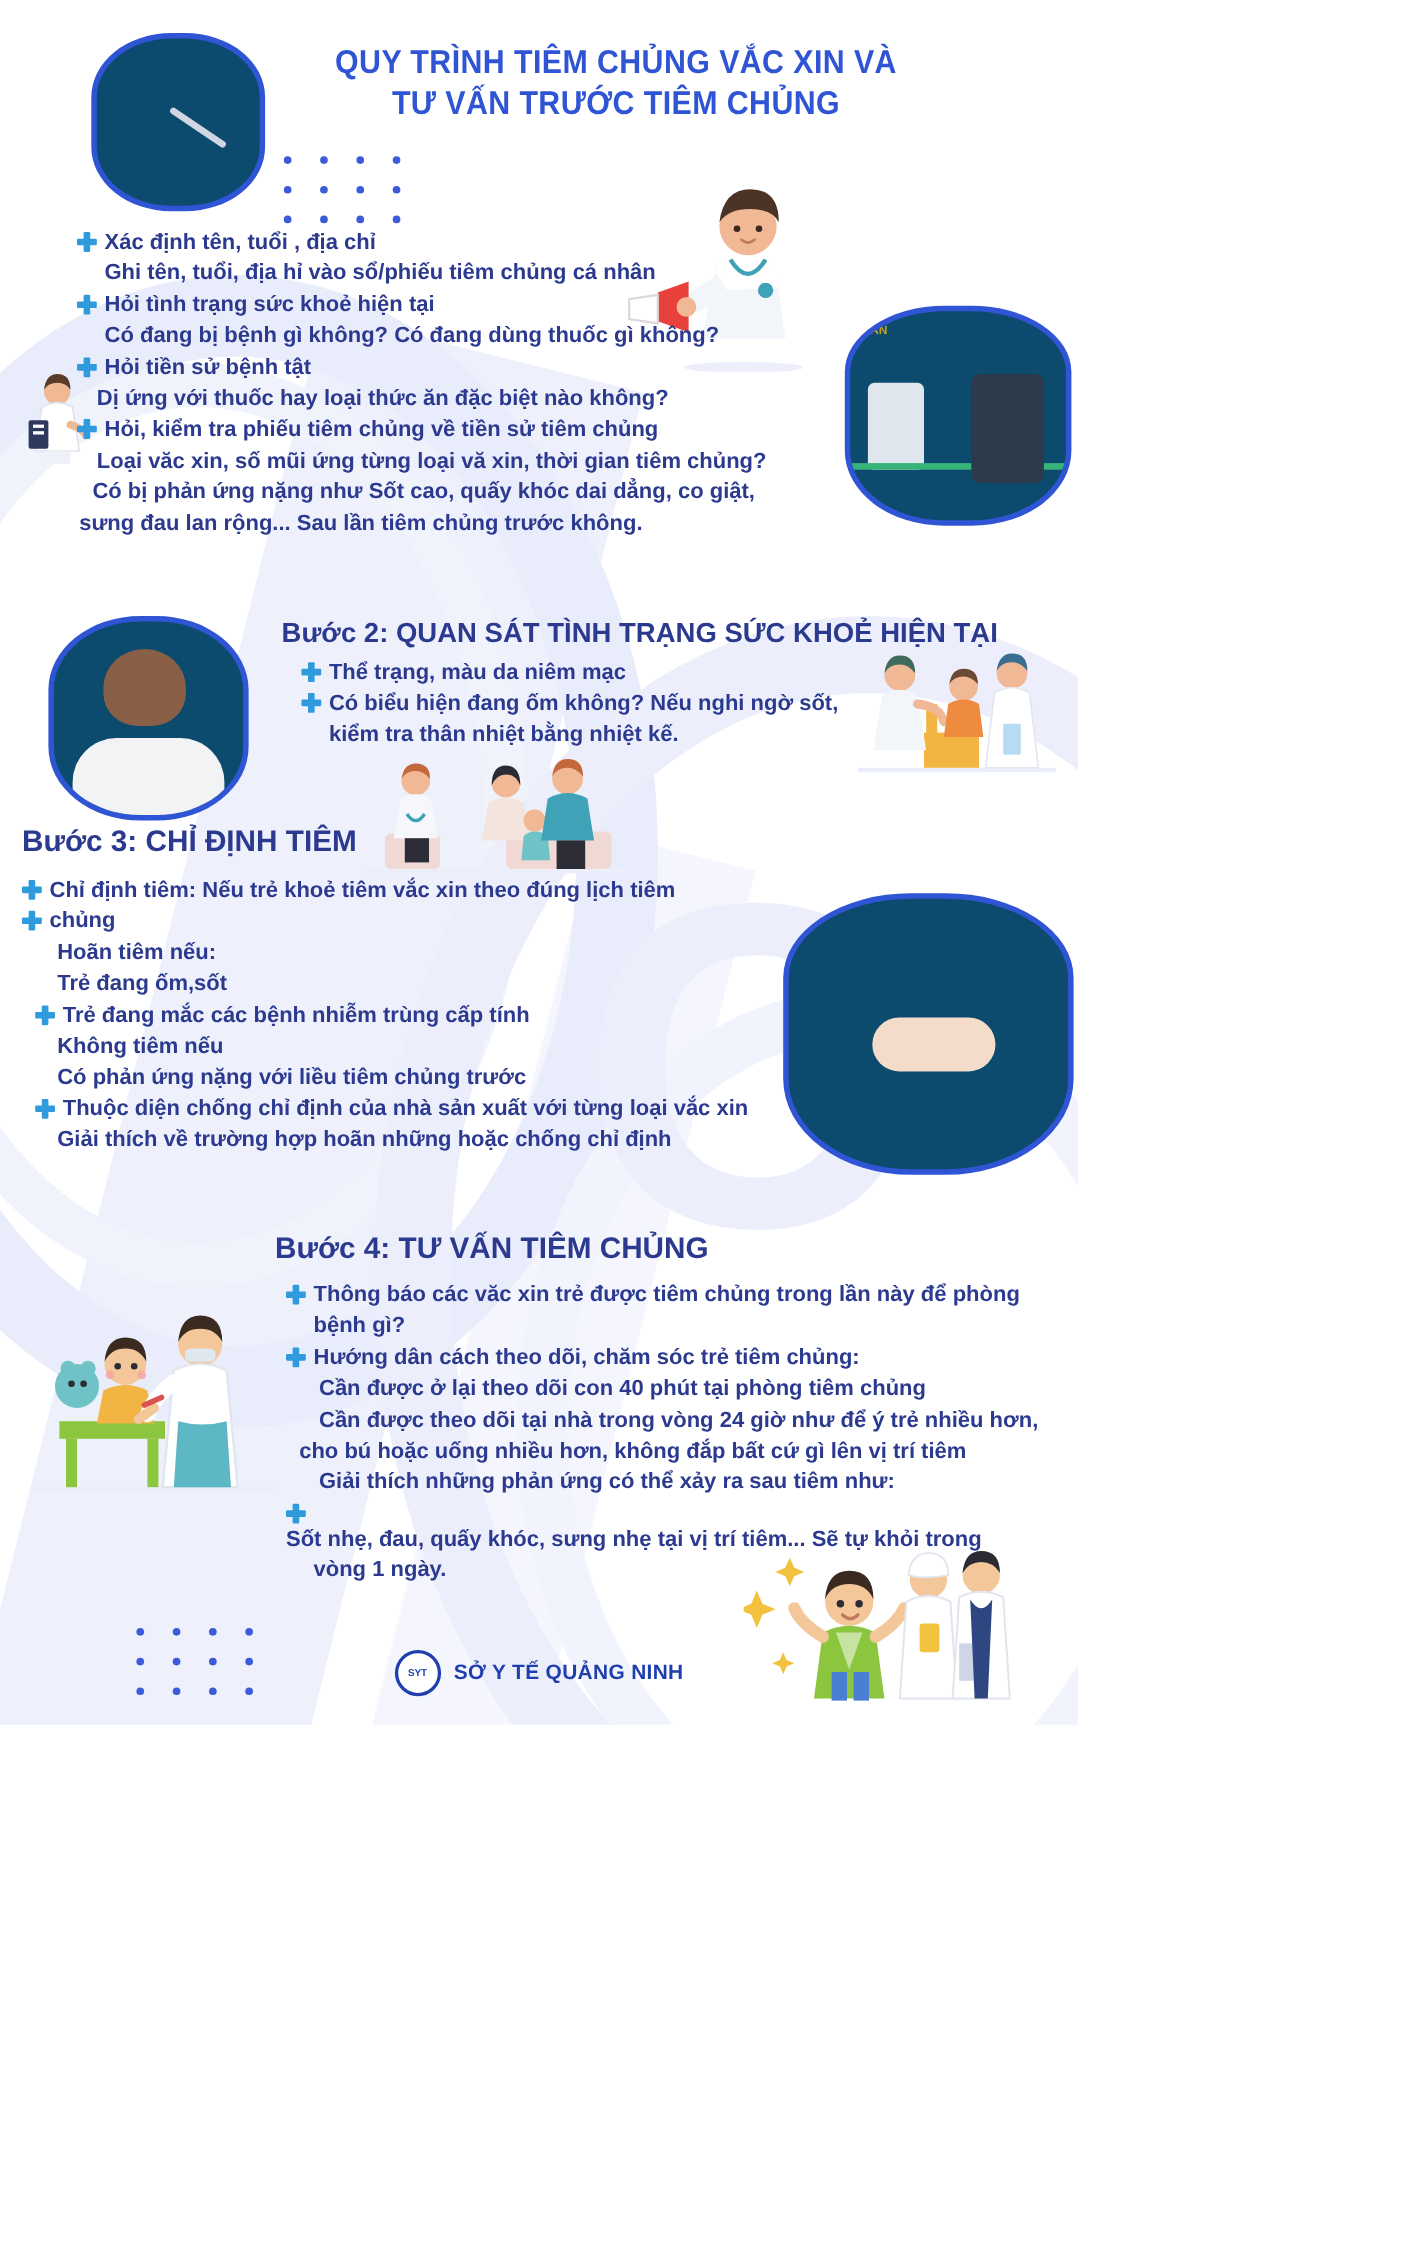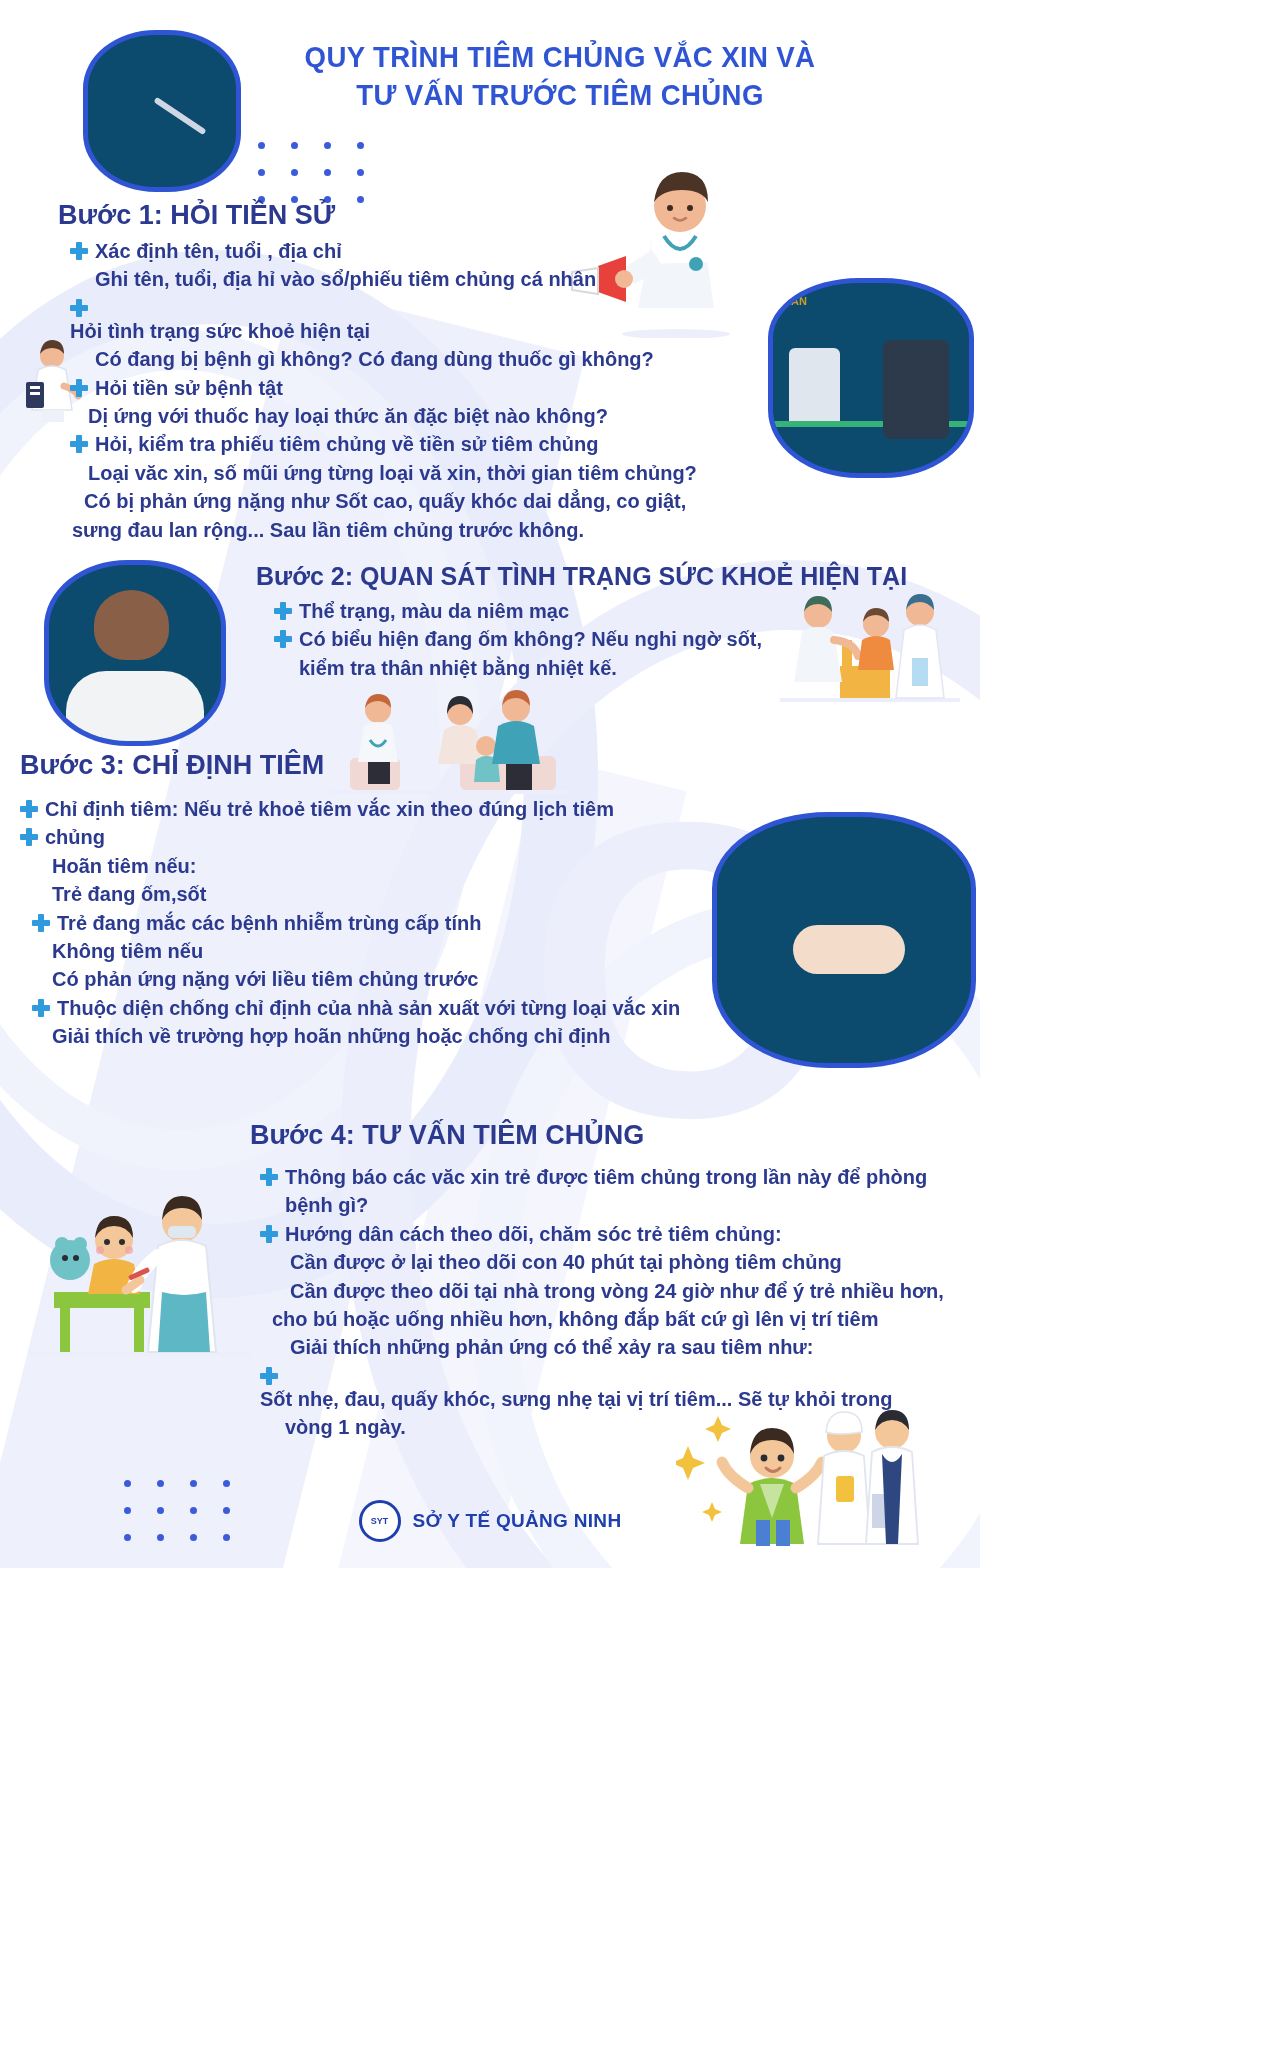--- a/index.html
+++ b/index.html
@@ -170,30 +170,29 @@
       <path d="M20 32 q14-8 28 0 l6 40 h-40z" fill="#ffffff" stroke="#dfe3ee" stroke-width="1.5"></path>
       <rect x="8" y="44" width="18" height="26" rx="2" fill="#2d3a5e"></rect>
       <rect x="12" y="48" width="10" height="3" fill="#ffffff"></rect>
       <rect x="12" y="54" width="10" height="3" fill="#ffffff"></rect>
       <path d="M46 48 q12 4 14 10" stroke="#f0b895" stroke-width="7" fill="none" stroke-linecap="round"></path>
       <rect x="24" y="72" width="22" height="12" fill="#eef1f8"></rect>
     </svg>
   </div>
 
   <div class="step" style="left:58px;top:200px;width:760px;">
-    <div class="step-head">Bước 1: HỎI TIỀN SỬ</div>
     <div class="lines">
       <div class="line" style="padding-left:12px;">
         <span class="cross"></span>
         <span class="txt">Xác định tên, tuổi , địa chỉ</span>
       </div>
       <div class="line indent" style="padding-left:37px;">
         <span class="txt">Ghi tên, tuổi, địa hỉ vào sổ/phiếu tiêm chủng cá nhân</span>
       </div>
-      <div class="line" style="padding-left:12px;flex-direction:column;">
+      <div class="line" style="padding-left:12px;">
         <span class="cross"></span>
         <span class="txt">Hỏi tình trạng sức khoẻ hiện tại</span>
       </div>
       <div class="line indent" style="padding-left:37px;">
         <span class="txt">Có đang bị bệnh gì không? Có đang dùng thuốc gì không?</span>
       </div>
       <div class="line" style="padding-left:12px;">
         <span class="cross"></span>
         <span class="txt">Hỏi tiền sử bệnh tật</span>
       </div>

